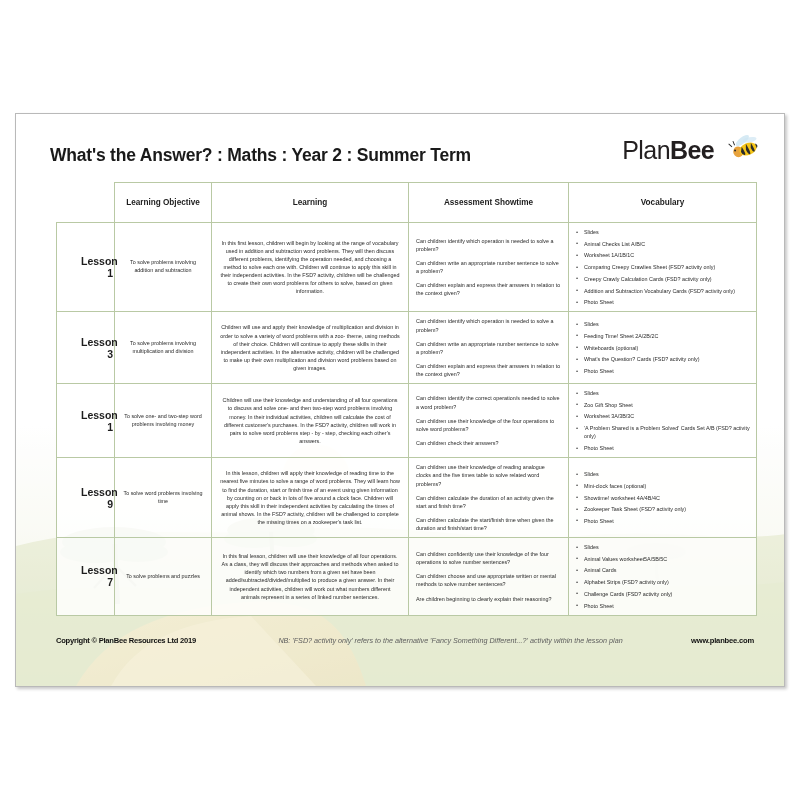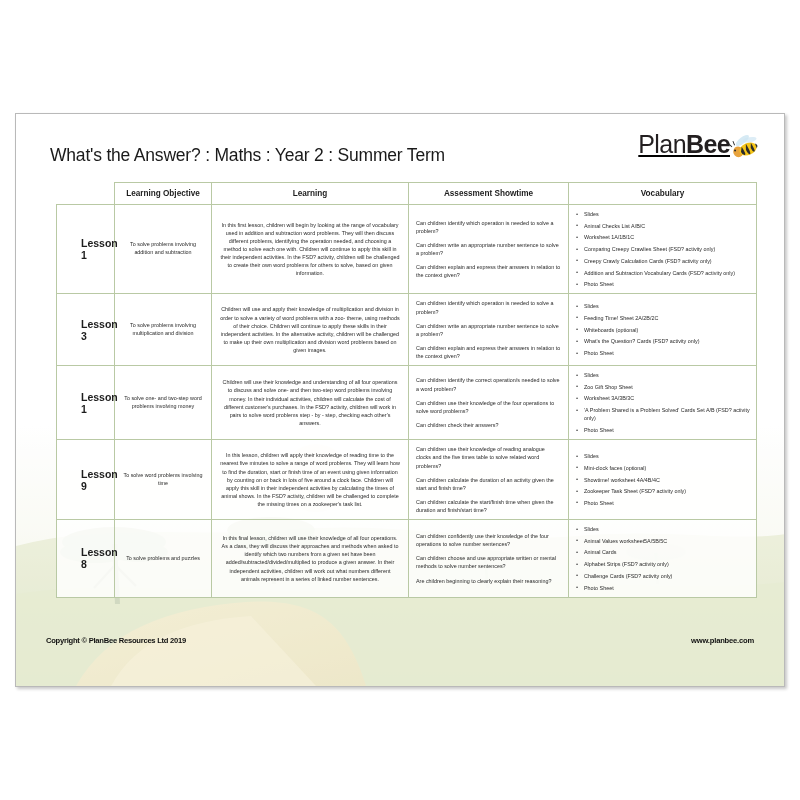--- a/index.html
+++ b/index.html
@@ -29,26 +29,26 @@
     position: absolute; left: 0; bottom: 0;
     width: 770px; height: 260px;
     overflow: hidden; pointer-events: none;
     opacity: .55;
   }
   .watermark svg { display:block; width: 100%; height: 100%; }
 
   
   .doc-title {
     position: absolute; left: 34px; top: 31px;
-    font-size: 17.5px; font-weight: 400; color: #1a1a1a;
+    font-size: 17.5px; font-weight: 700; color: #1a1a1a;
     letter-spacing: -0.2px; white-space: nowrap;
   }
   .brand {
     position: absolute; right: 22px; top: 18px;
-    display: flex; align-items: flex-start; gap: 0px; text-decoration: underline;
+    display: flex; align-items: center; gap: 16px;
   }
   .brand-text { font-size: 25px; color: #231f20; line-height: 1; letter-spacing: -0.6px; }
   .brand-text .plan { font-weight: 400; }
   .brand-text .bee  { font-weight: 700; }
   .bee-mark { position: relative; width: 34px; height: 30px; margin-left: -2px; margin-bottom: 6px; }
   .bee-mark svg { position: absolute; left:0; top:0; }
 
   
   table.plan {
     position: absolute;
@@ -61,28 +61,28 @@
     border: 1px solid #b9c9a4;
     vertical-align: middle;
     background: rgba(255,255,255,0.82);
   }
   thead th {
     background: #dde7cd;
     color: #1d1d1d;
     font-size: 8.2px;
     font-weight: 700;
     height: 18px;
-    padding: 6px 3px;
+    padding: 15px 3px;
     text-align: center;
   }
   thead th.c-lesson { background: transparent; border: none; }
 
   td.lesson-cell {
     background: #e2ebd6;
-    text-align: left;
+    text-align: right;
     font-size: 10.5px;
     font-weight: 700;
     color: #1d1d1d;
     padding-left: 24px;
   }
   td.lo-cell {
     font-size: 5.4px;
     text-align: center;
     color: #2a2a2a;
     padding: 3px 7px;
@@ -119,21 +119,21 @@
 
   
   col.c1 { width: 58px; }
   col.c2 { width: 97px; }
   col.c3 { width: 197px; }
   col.c4 { width: 160px; }
   col.c5 { width: 188px; }
 
   
   .footer {
-    position: absolute; left: 30px; right: 30px; top: 522px;
+    position: absolute; left: 40px; right: 30px; top: 522px;
     display: flex; align-items: center; justify-content: space-between;
   }
   .copyright {
     font-size: 7.6px; font-weight: 700; color: #111;
     letter-spacing: -0.25px; white-space: nowrap;
   }
   .note {
     font-size: 7.2px; font-style: italic; color: #5d5d5d;
     white-space: nowrap; margin-left: 14px;
   }
@@ -307,21 +307,21 @@
               <ul>
                 <li>Slides</li>
                 <li>Mini-clock faces (optional)</li>
                 <li>Showtime! worksheet 4A/4B/4C</li>
                 <li>Zookeeper Task Sheet (FSD? activity only)</li>
                 <li>Photo Sheet</li>
               </ul>
             </td>
           </tr>
           <tr>
-            <td class="lesson-cell">Lesson 8</td>
+            <td class="lesson-cell">Lesson 7</td>
             <td class="lo-cell">To solve problems and puzzles</td>
             <td class="ov-cell">In this final lesson, children will use their knowledge of all four operations. As a class, they will discuss their approaches and methods when asked to identify which two numbers from a given set have been added/subtracted/divided/multiplied to produce a given answer. In their independent activities, children will work out what numbers different animals represent in a series of linked number sentences.</td>
             <td class="aq-cell">
               <p>Can children confidently use their knowledge of the four operations to solve number sentences?</p>
               <p>Can children choose and use appropriate written or mental methods to solve number sentences?</p>
               <p>Are children beginning to clearly explain their reasoning?</p>
             </td>
             <td class="res-cell">
               <ul>
                 <li>Slides</li>
@@ -331,17 +331,18 @@
                 <li>Challenge Cards (FSD? activity only)</li>
                 <li>Photo Sheet</li>
               </ul>
             </td>
           </tr>
         </tbody>
     </table>
 
     <div class="footer">
       <div class="copyright">Copyright © PlanBee Resources Ltd 2019</div>
+      <div class="note">NB: 'FSD? activity only' refers to the alternative 'Fancy Something Different...?' activity within the lesson plan</div>
       <div class="weburl">www.planbee.com</div>
     </div>
 
   </div>
 </div>
 
 </body></html>

